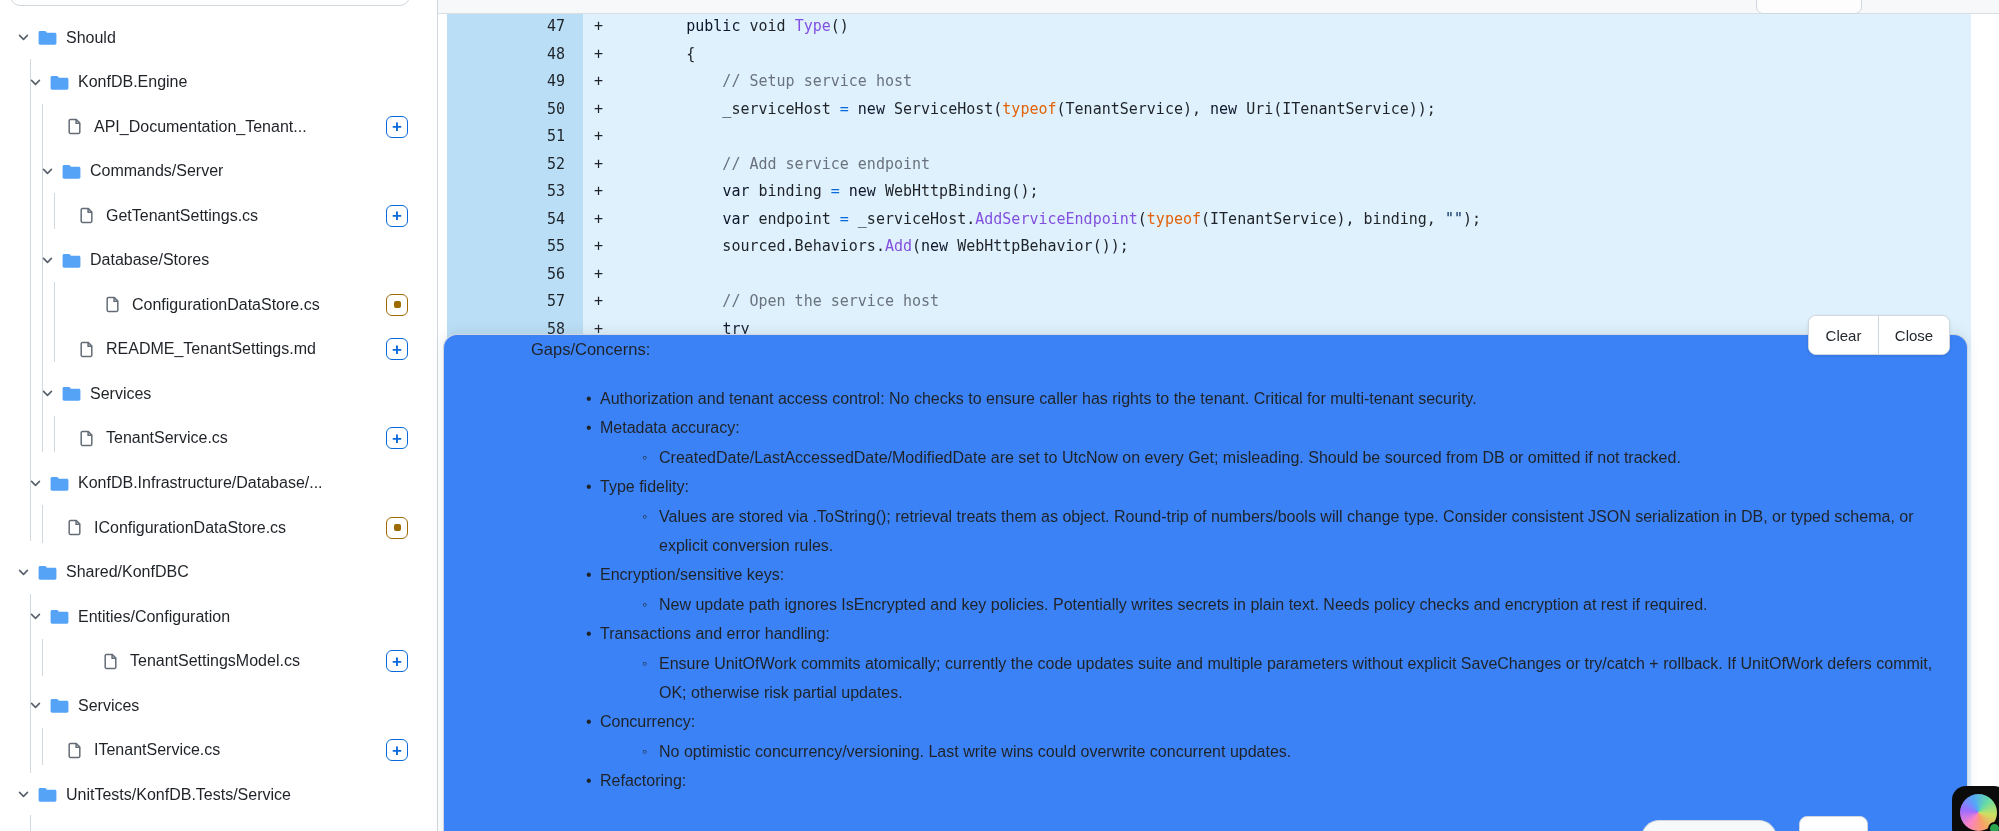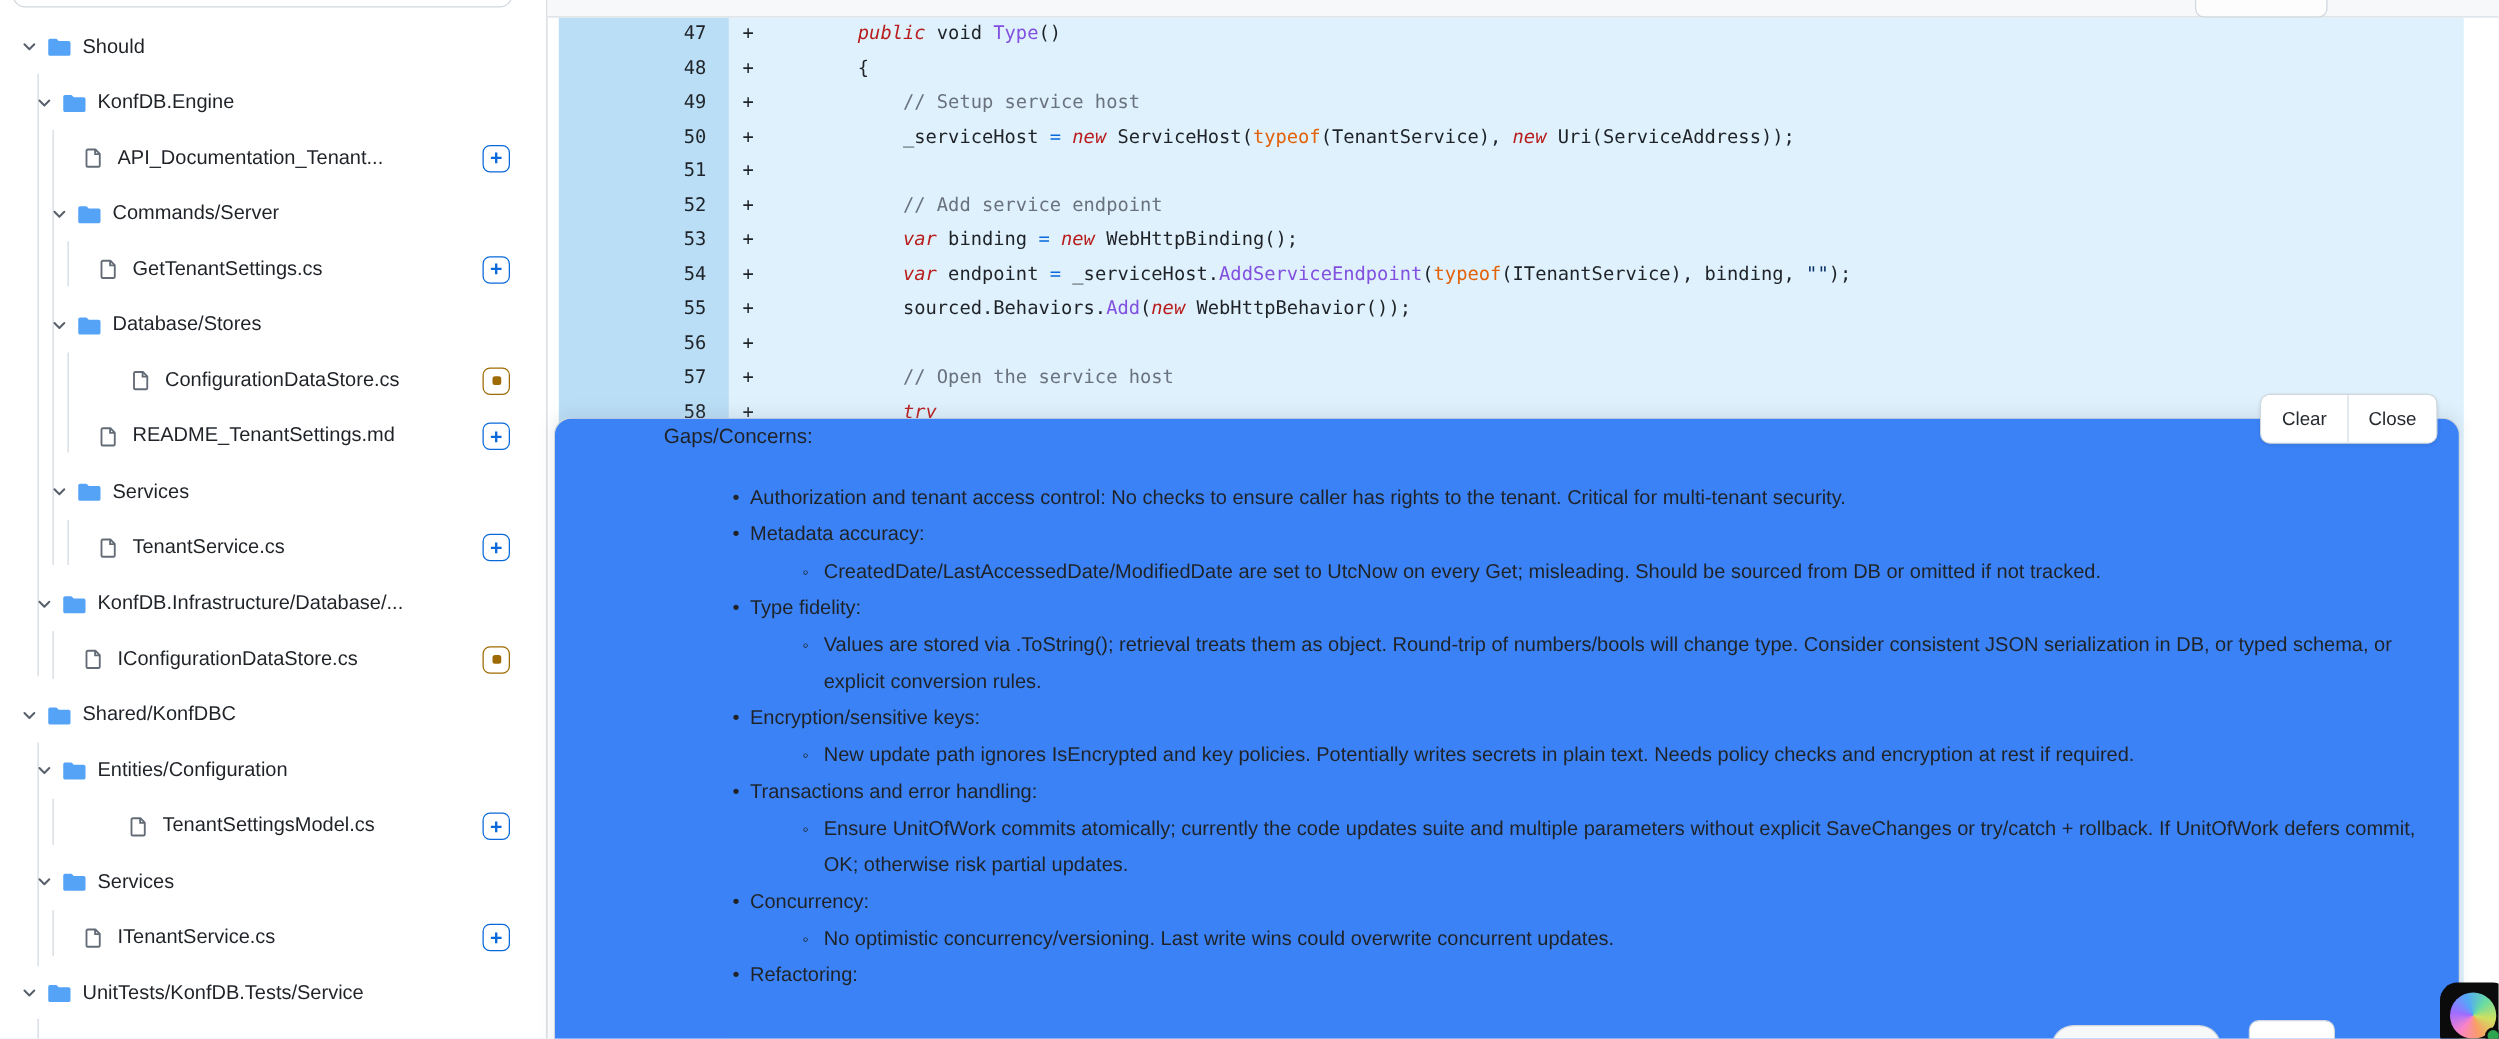--- a/index.html
+++ b/index.html
@@ -29,21 +29,21 @@
             border-bottom:1px solid #d8dee4;z-index:3;}
   .topstrip-btn{position:absolute;left:1318px;top:-12px;width:104px;height:24px;background:#fdfdfd;
             border:1px solid #d0d7de;border-radius:7px;}
   .diff{position:absolute;left:10px;top:14px;width:1524px;height:817px;background:#def1fc;overflow:hidden;}
   .gutter{position:absolute;left:0;top:0;width:136px;height:100%;background:#b9def6;}
   .dline{position:absolute;left:0;width:100%;height:28px;line-height:28px;
          font-family:"DejaVu Sans Mono",monospace;font-size:15px;color:#1f2328;}
   .dnum{position:absolute;left:0;width:118px;text-align:right;}
   .dsign{position:absolute;left:147px;}
   .dcode{position:absolute;left:167px;white-space:pre;}
-  .tok-k{color:#b91c1c;font-style:italic;}  .tok-t{color:#e36209;}  .tok-f{color:#8250df;}
+  .tok-k{color:#0f172a;}  .tok-t{color:#e36209;}  .tok-f{color:#8250df;}
   .tok-o{color:#0969da;}  .tok-s{color:#0a3069;}  .tok-c{color:#6a737d;}
 
   
   .panel{position:absolute;left:443px;top:334px;width:1525px;height:622px;background:#3b82f6;
          border:1px solid #d0d7de;border-bottom:none;border-radius:14px 14px 0 0;
          box-shadow:0 -3px 12px rgba(140,149,159,0.18);box-sizing:border-box;z-index:5;}
   .panel-title{position:absolute;left:87px;top:5px;font-size:16.5px;color:#1f2328;}
   .panel-list{position:absolute;left:0;top:49px;width:100%;}
   .li1,.li2{display:flex;line-height:29.4px;font-size:16px;color:#1f2328;box-sizing:border-box;width:100%;}
   .li1{padding-left:142px;padding-right:26px;}
@@ -264,21 +264,21 @@
             <span class="dcode"><span>        {</span></span>
           </div>
           <div class="dline" style="top: 53px;">
             <span class="dnum">49</span>
             <span class="dsign">+</span>
             <span class="dcode"><span class="tok-c">            // Setup service host</span></span>
           </div>
           <div class="dline" style="top: 80.5px;">
             <span class="dnum">50</span>
             <span class="dsign">+</span>
-            <span class="dcode"><span>            _serviceHost </span><span class="tok-o">=</span><span> </span><span class="tok-k">new</span><span> ServiceHost(</span><span class="tok-t">typeof</span><span>(TenantService), </span><span class="tok-k">new</span><span> Uri(ServiceAddress));</span></span>
+            <span class="dcode"><span>            _serviceHost </span><span class="tok-o">=</span><span> </span><span class="tok-k">new</span><span> ServiceHost(</span><span class="tok-t">typeof</span><span>(TenantService), </span><span class="tok-k">new</span><span> Uri(ITenantService));</span></span>
           </div>
           <div class="dline" style="top: 108px;">
             <span class="dnum">51</span>
             <span class="dsign">+</span>
             <span class="dcode"></span>
           </div>
           <div class="dline" style="top: 135.5px;">
             <span class="dnum">52</span>
             <span class="dsign">+</span>
             <span class="dcode"><span class="tok-c">            // Add service endpoint</span></span>

